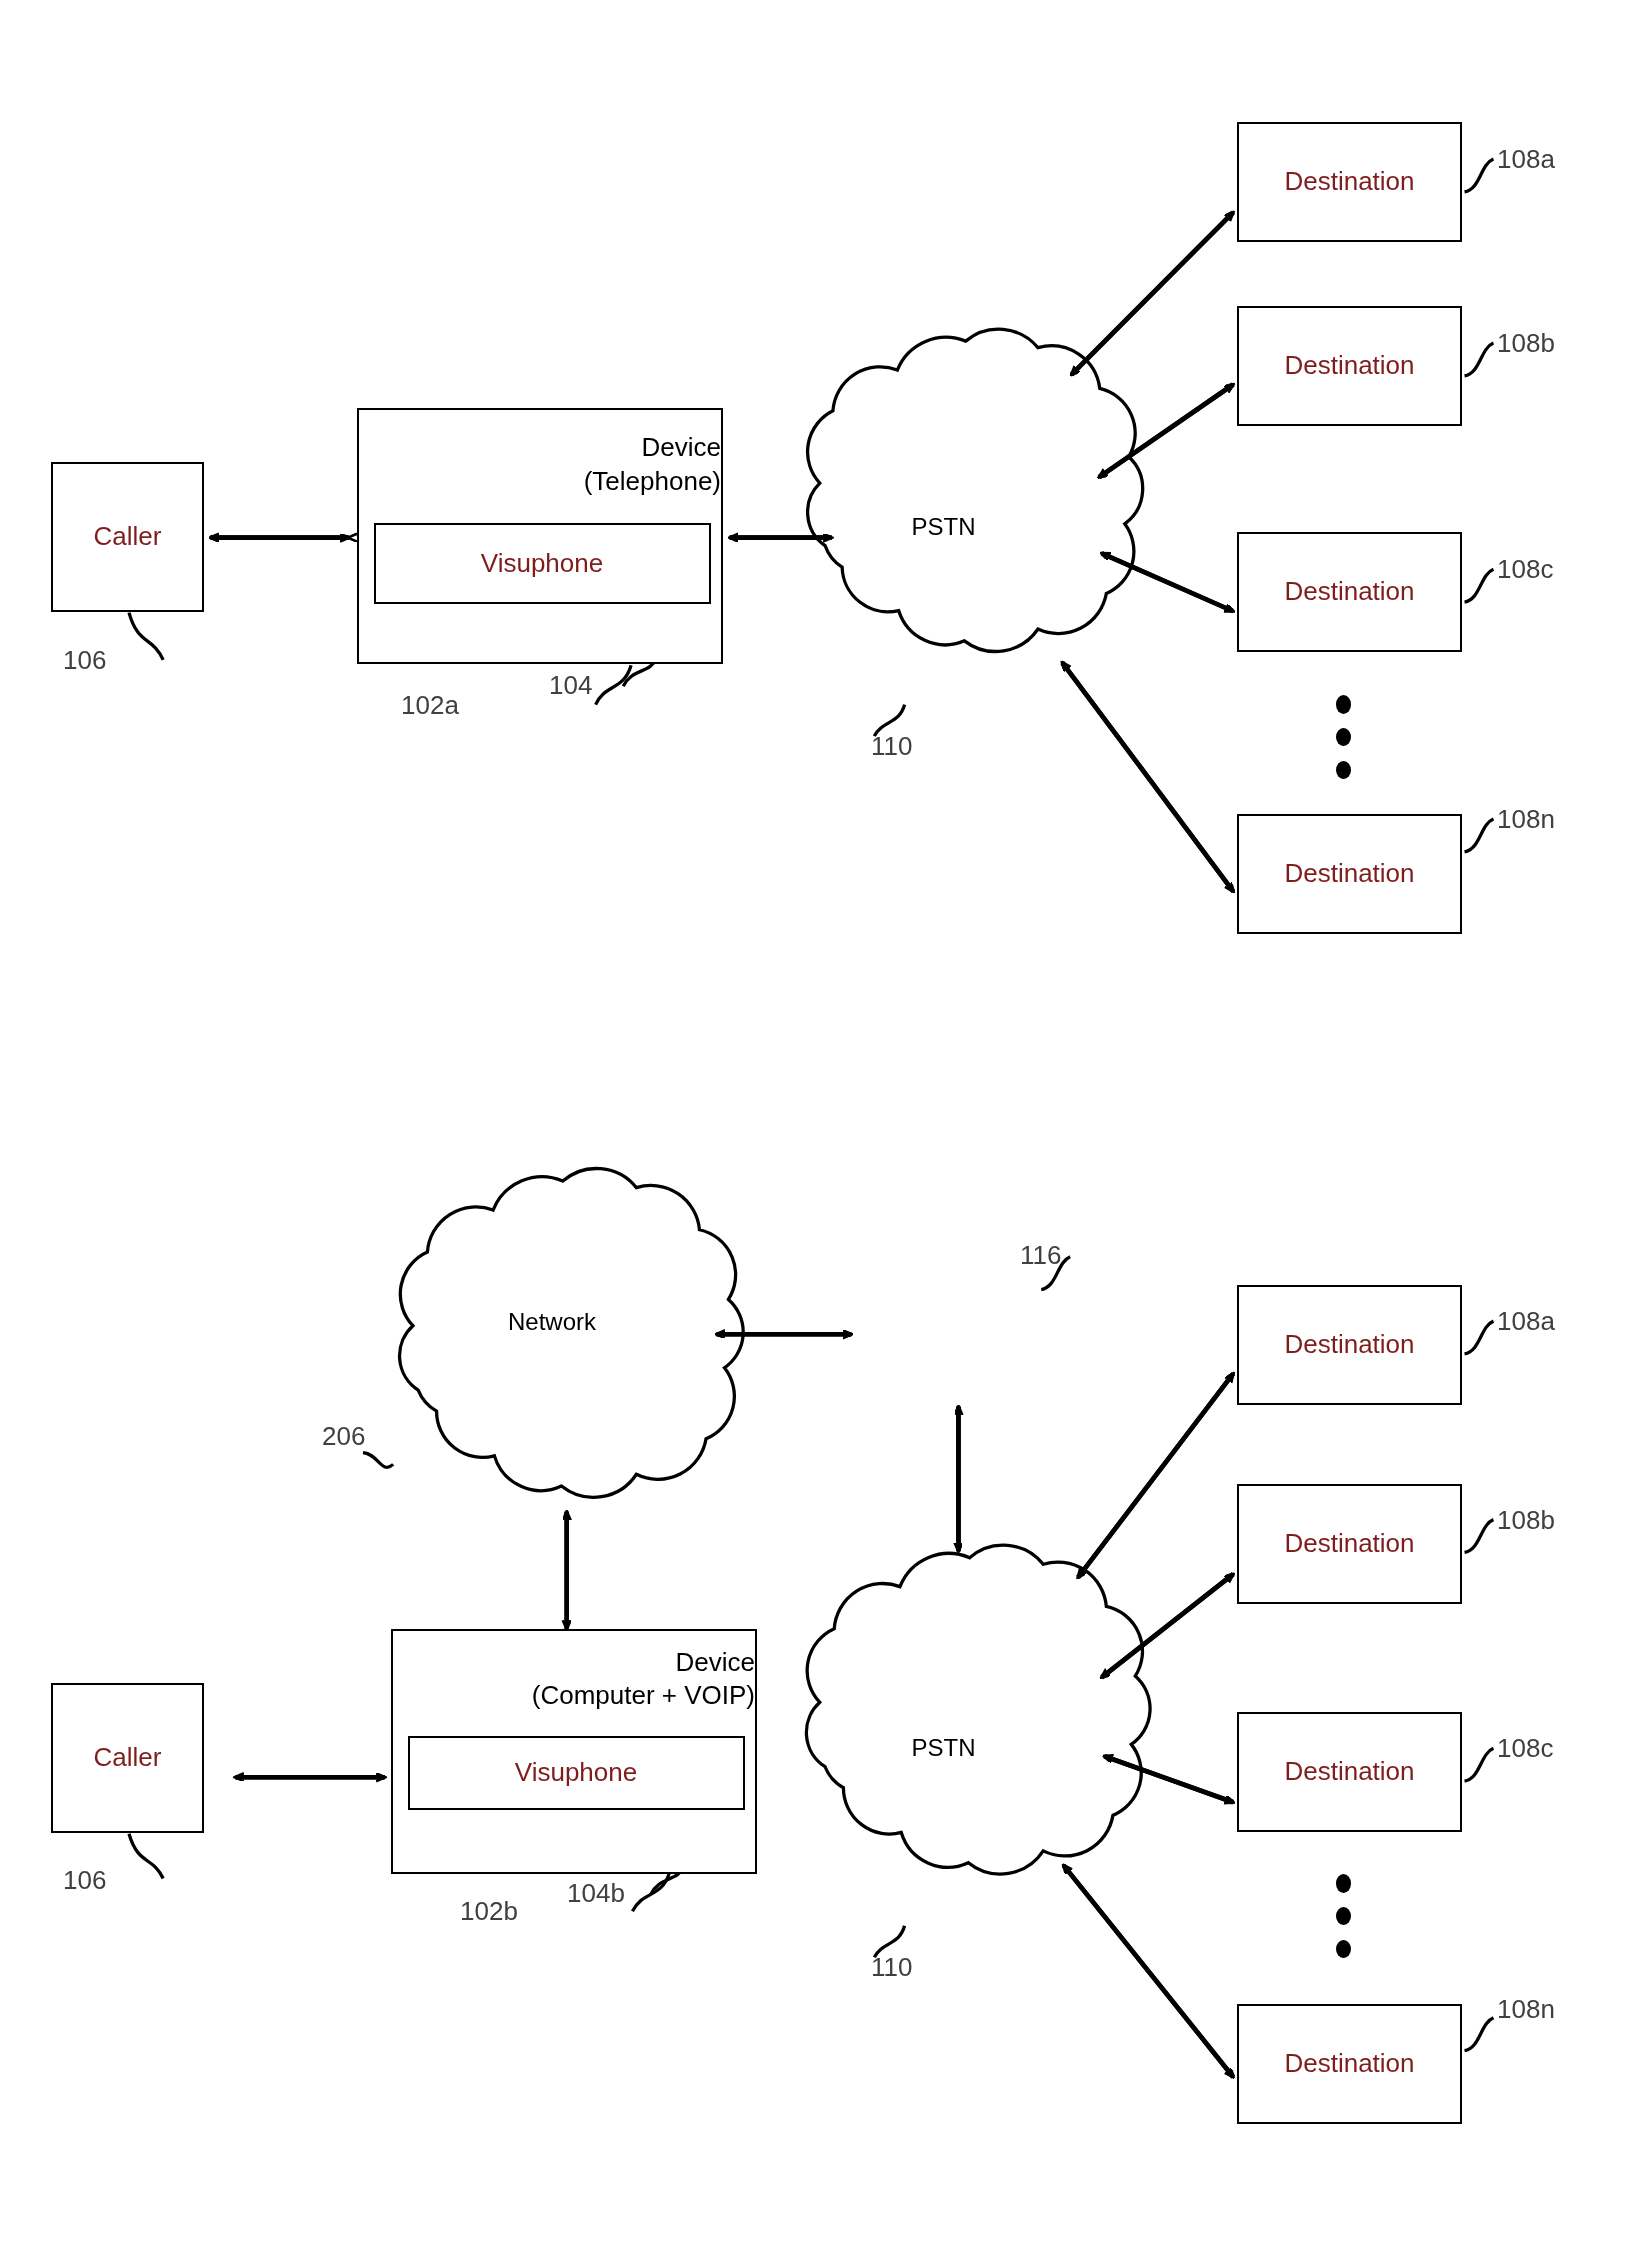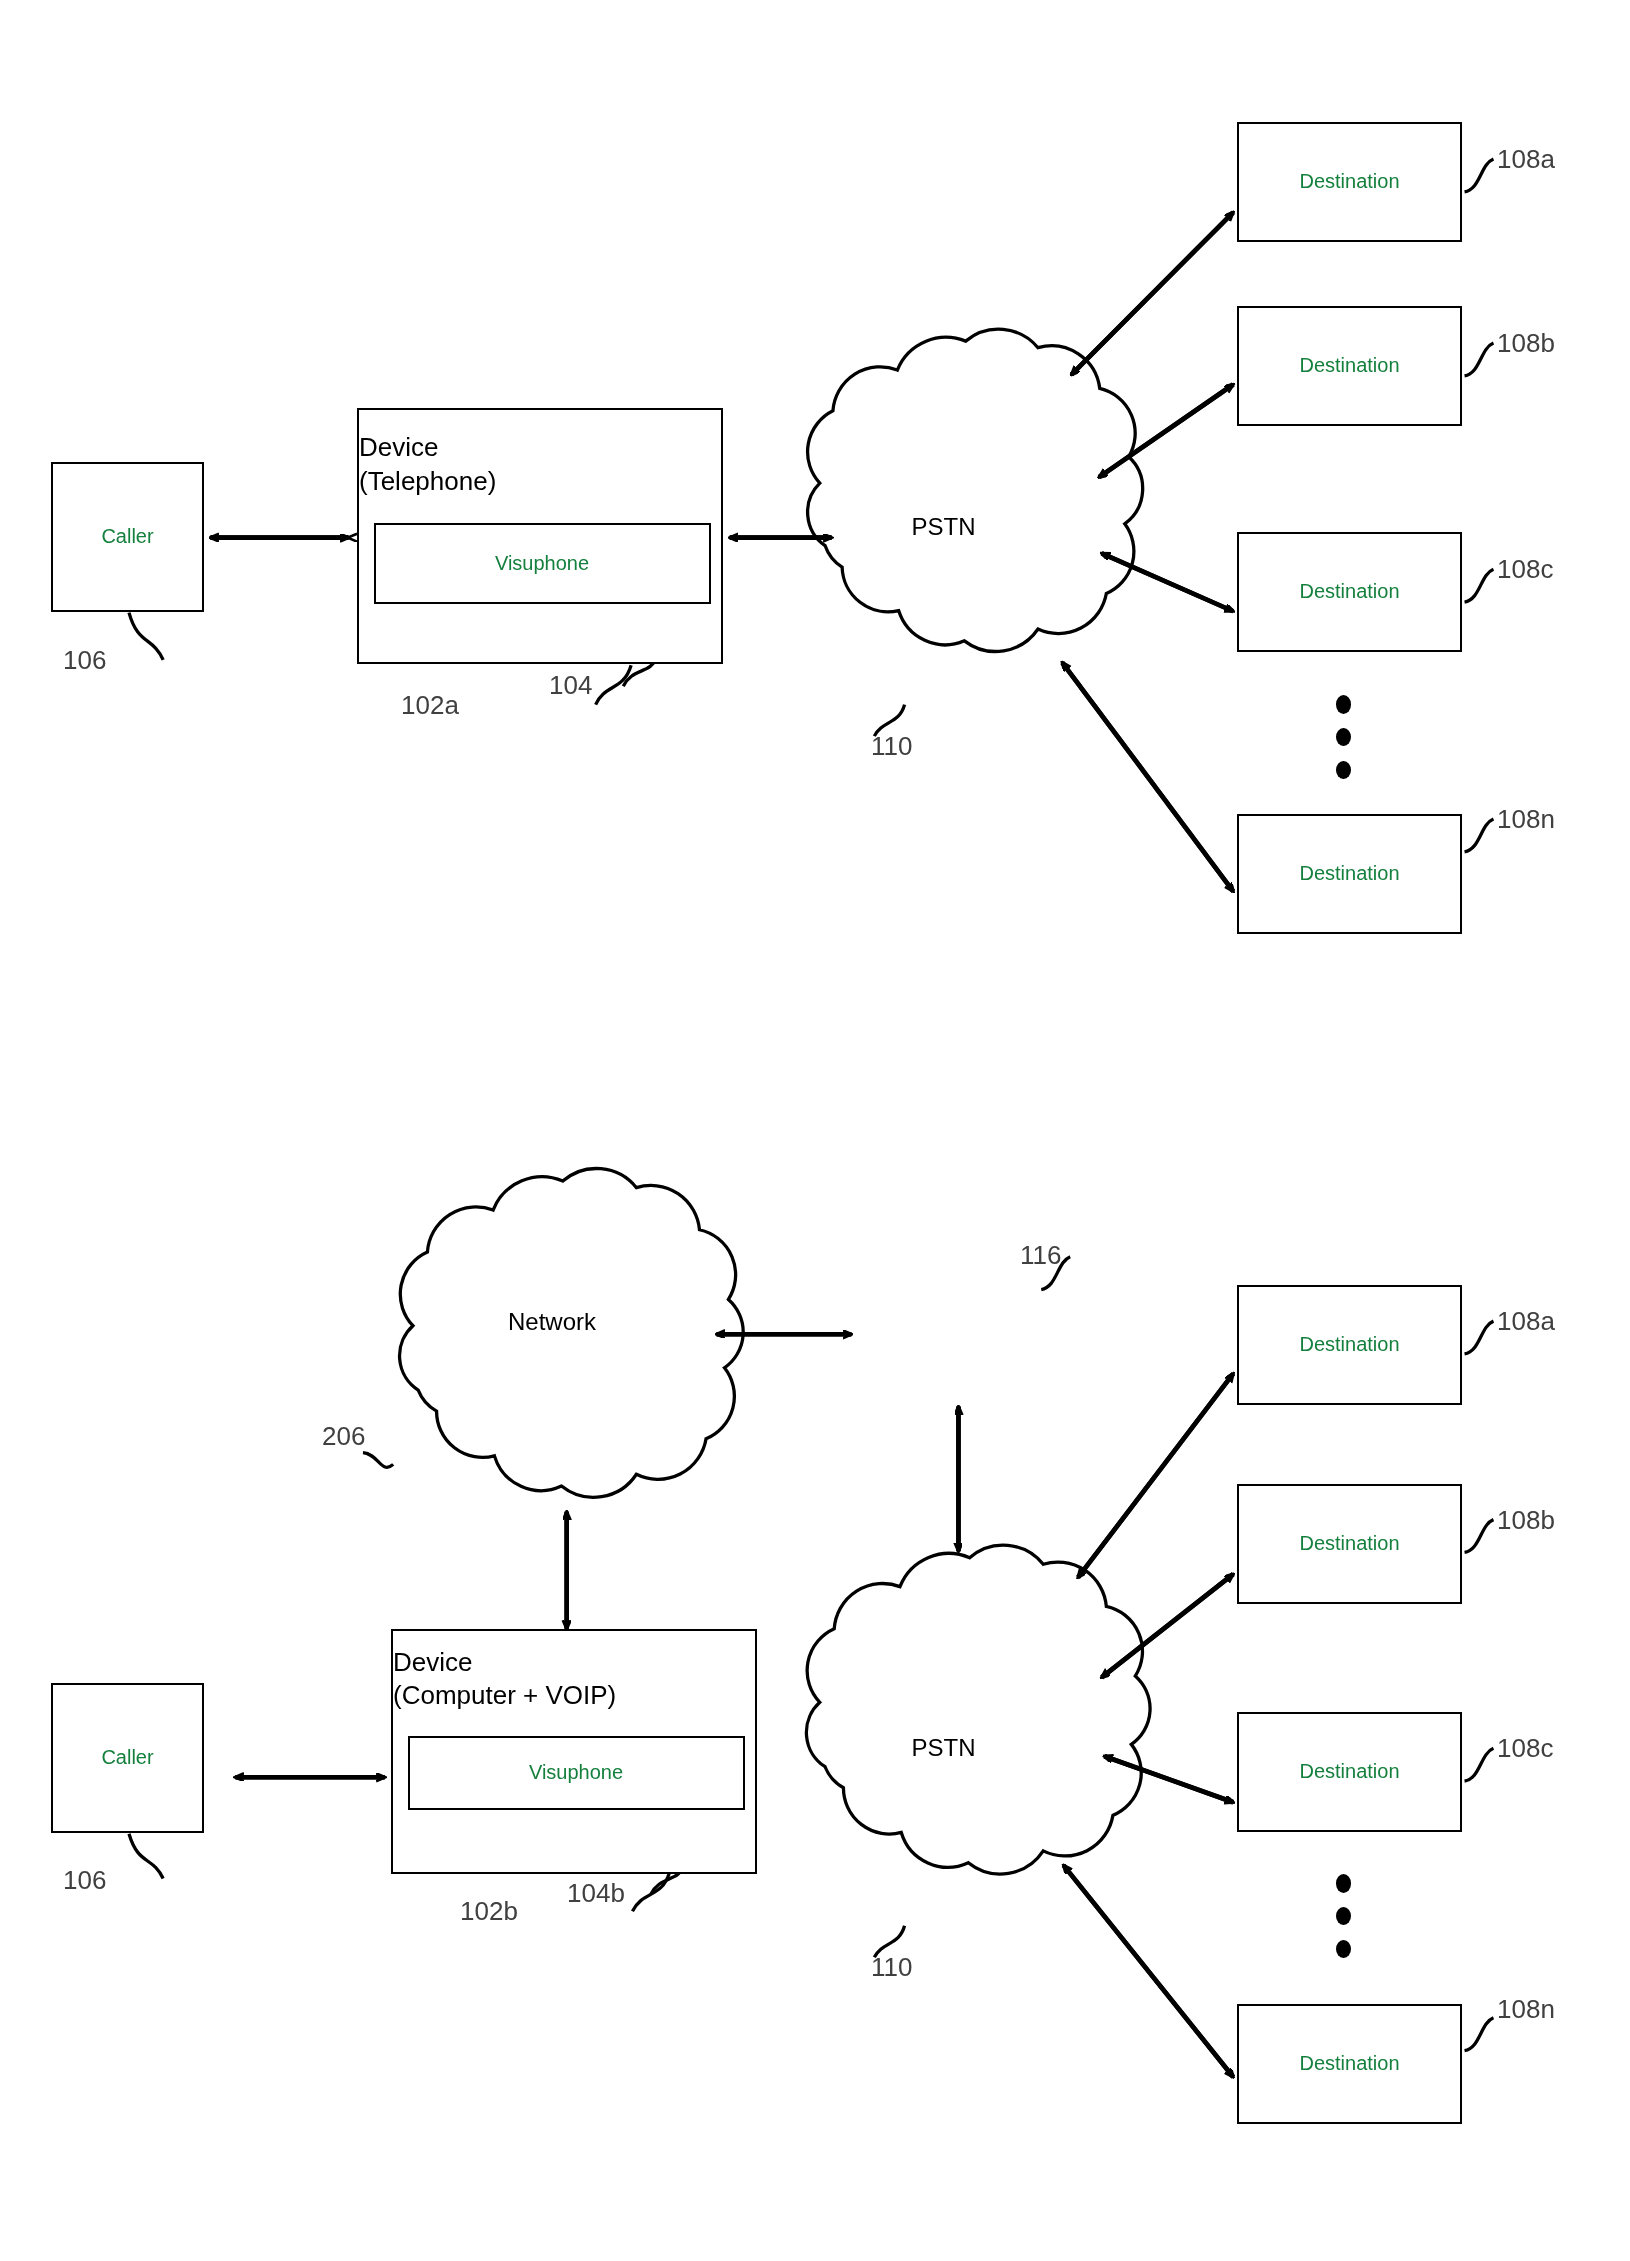--- a/index.html
+++ b/index.html
@@ -29,34 +29,34 @@
   .node-box {
     position: absolute;
     box-sizing: border-box;
     border: 2.6px solid #000;
     background: #fff;
     display: flex;
     align-items: center;
     justify-content: center;
   }
   .node-label {
-    font-size: 20px;
+    font-size: 26px;
     line-height: 1.28;
     text-align: right;
     white-space: pre-line;
-    color: #15803d;
+    color: #7f1d1d;
   }
   .device-box {
     display: block;
   }
   .device-title {
     position: absolute;
     left: 0;
     right: 0;
-    text-align: left;
+    text-align: right;
     font-size: 26px;
     line-height: 1.3;
     white-space: pre-line;
   }
   .inner-box {
     position: absolute;
     box-sizing: border-box;
     border: 2.6px solid #000;
     background: #fff;
     display: flex;

